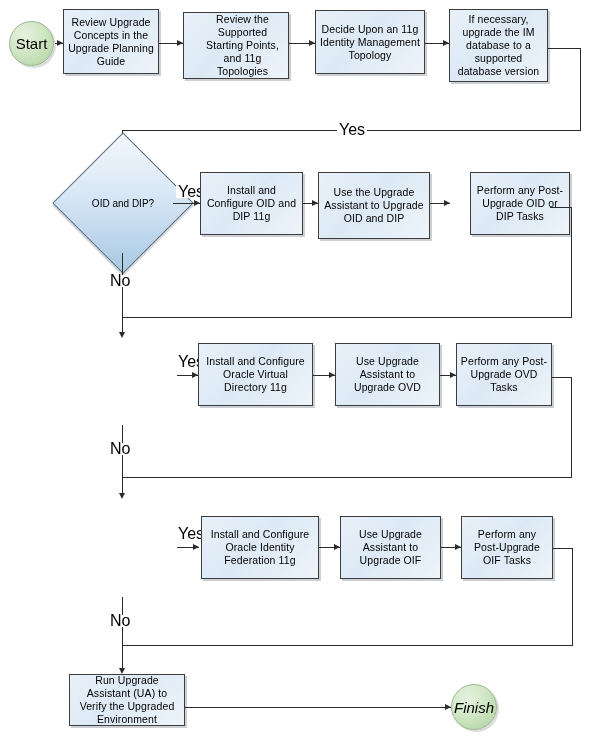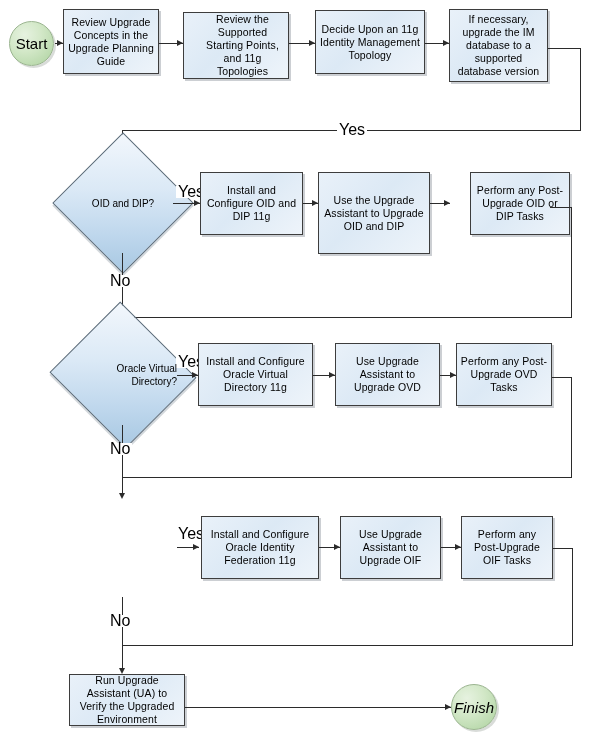--- a/index.html
+++ b/index.html
@@ -163,44 +163,40 @@
   <div class="arrow right" style="left:194px; top:199.5px;"></div>
   <div class="edge-label" style="left:176px; top:186px;">Yes</div>
 
   <div class="node" style="left:200px; top:172px; width:103px; height:63px;">
     <span>Install and Configure OID and DIP 11g</span>
   </div>
 
   <div class="hline" style="left:303px; top:203px; width:15px;"></div>
   <div class="arrow right" style="left:312px; top:199.5px;"></div>
 
-  <div class="node" style="left:318px; top:172px; width:112px; height:82px;">
+  <div class="node" style="left:318px; top:172px; width:112px; height:67px;">
     <span>Use the Upgrade Assistant to Upgrade OID  and DIP</span>
   </div>
 
   <div class="hline" style="left:430px; top:203px; width:20px;"></div>
   <div class="arrow right" style="left:444px; top:199.5px;"></div>
 
   <div class="node" style="left:470px; top:172px; width:100px; height:63px;">
     <span>Perform any Post-Upgrade OID or DIP Tasks</span>
   </div>
 
   <div class="hline" style="left:550px; top:207px; width:22px;"></div>
   <div class="vline" style="left:571px; top:207px; height:110px;"></div>
   <div class="hline" style="left:122px; top:317px; width:450px;"></div>
   <div class="vline" style="left:122px; top:317px; height:16px;"></div>
   <div class="arrow down" style="left:118.5px; top:332px;"></div>
 
   <div class="vline" style="left:122px; top:253px; height:64px;"></div>
   <div class="edge-label" style="left:108px; top:275px;">No</div>
 
-  <div class="decision" style="left:69px; top:325px; width:108px; height:100px;">
-    <div class="shape"></div>
-    <div class="dlabel">Oracle Virtual Directory?</div>
-  </div>
 
   <div class="hline" style="left:177px; top:375px; width:21px;"></div>
   <div class="arrow right" style="left:192px; top:371.5px;"></div>
   <div class="edge-label" style="left:176px; top:356px;">Yes</div>
 
   <div class="node" style="left:198px; top:343px; width:115px; height:63px;">
     <span>Install and Configure Oracle Virtual Directory 11g</span>
   </div>
 
   <div class="hline" style="left:313px; top:375px; width:22px;"></div>

